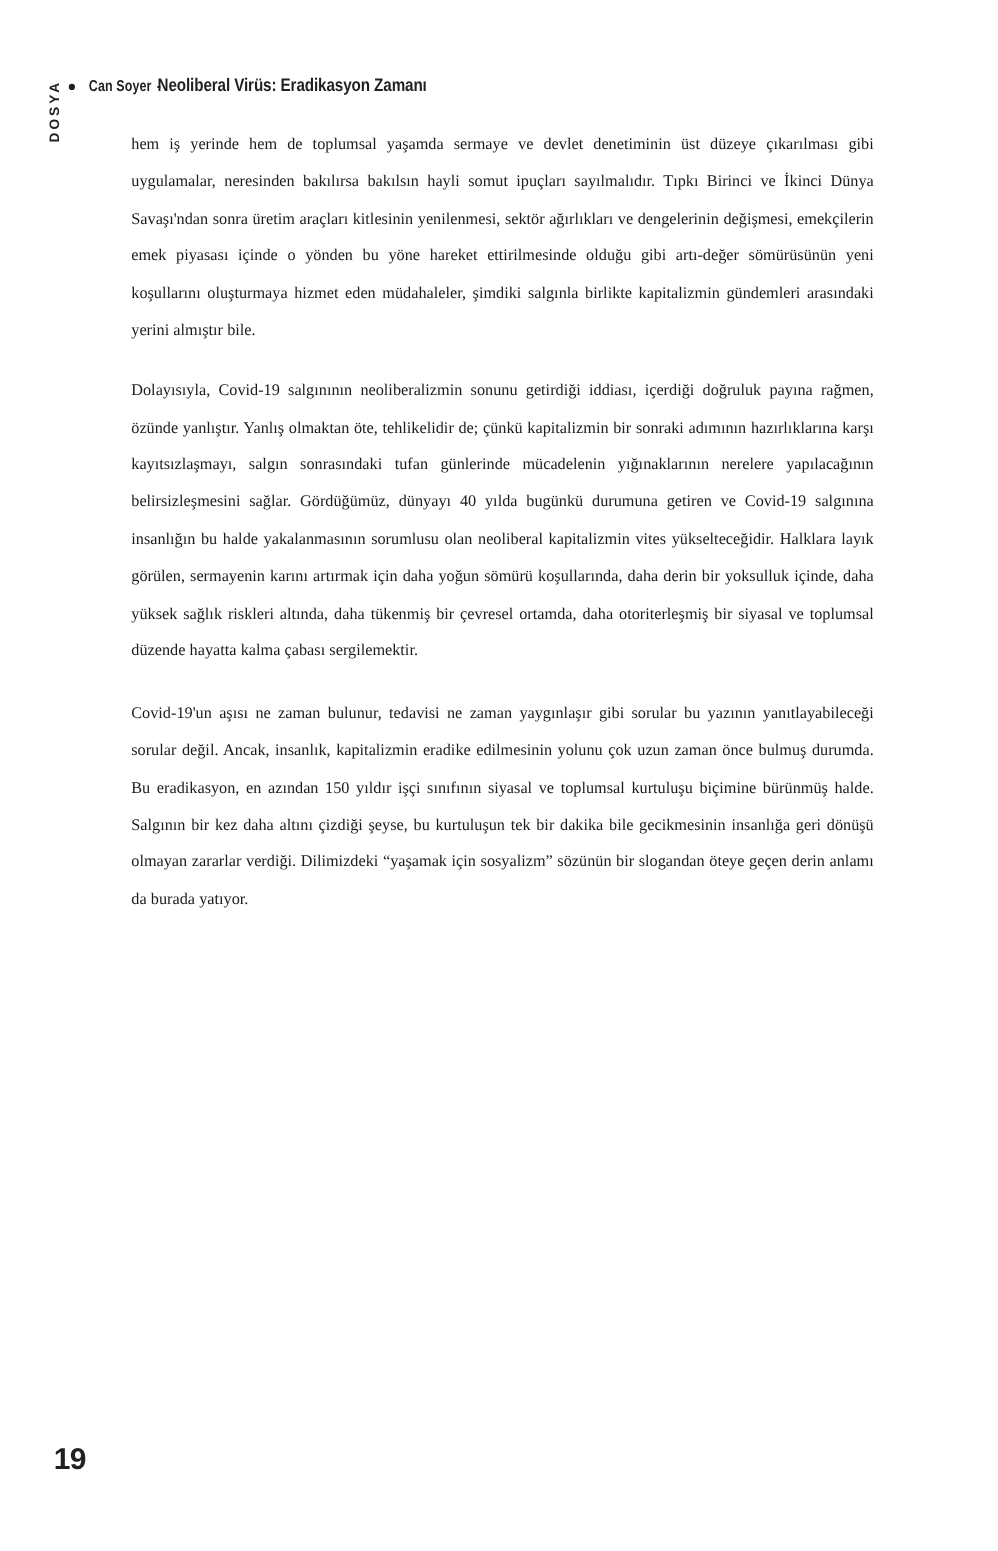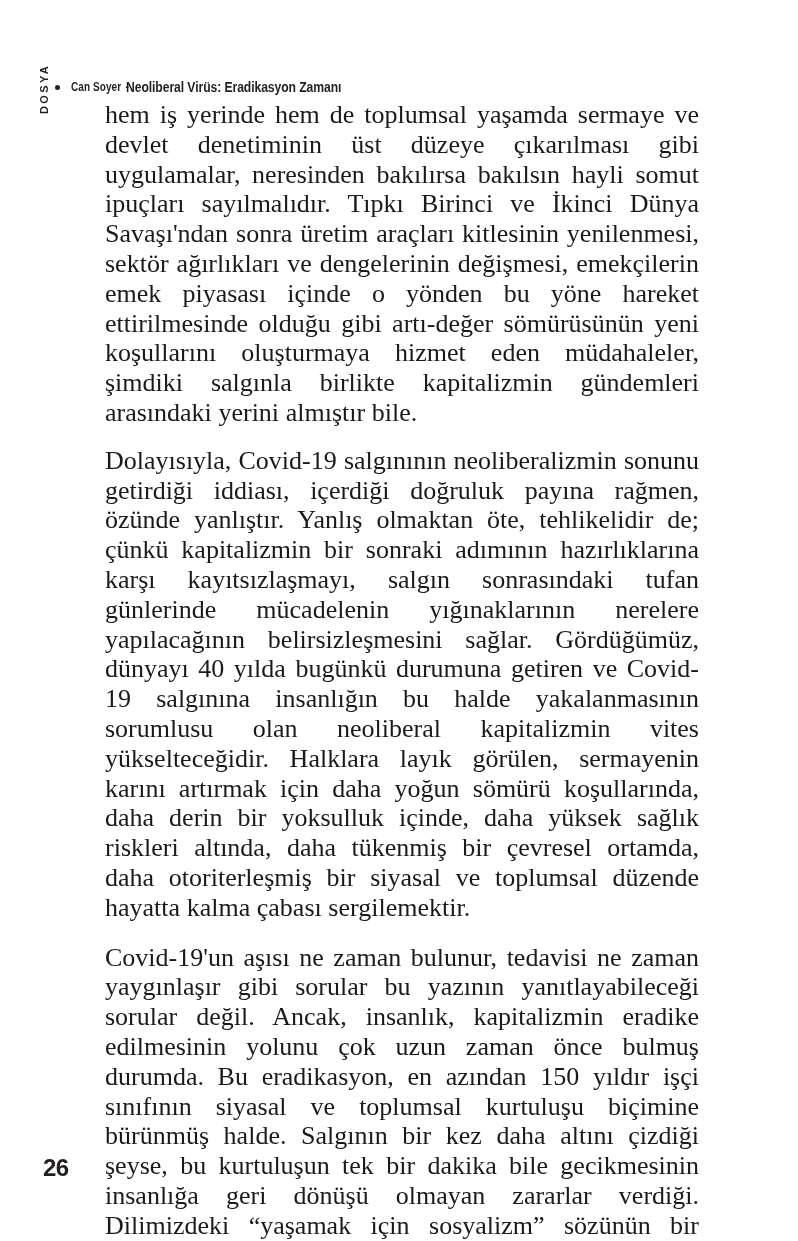--- a/index.html
+++ b/index.html
@@ -13,21 +13,21 @@
     height: 1241px;
     background: #ffffff;
     overflow: hidden;
     font-family: "Liberation Serif", serif;
   }
 
   
   .running-header {
     position: absolute;
     left: 55px;
-    top: 79px;
+    top: 61px;
     display: flex;
     align-items: center;
     white-space: nowrap;
   }
   .header-bullet {
     width: 5px;
     height: 5px;
     border-radius: 50%;
     background: #231f20;
     display: inline-block;
@@ -88,21 +88,21 @@
 
   
   .body-column {
     position: absolute;
     left: 105px;
     top: 100px;
     width: 594px;
   }
   .body-paragraph {
     font-family: "Liberation Serif", serif;
-    font-size: 26px;
+    font-size: 13px;
     line-height: 29.8px;
     color: #1a1a1a;
     text-align: justify;
     text-align-last: left;
     margin: 0 0 18px 0;
     hyphens: manual;
     word-spacing: 0.1px;
   }
   .body-paragraph:last-child {
     margin-bottom: 0;
@@ -134,15 +134,15 @@
   </div>
 
   <div class="section-marker">DOSYA</div>
 
   <div class="body-column">
     <p class="body-paragraph">hem iş yerinde hem de toplumsal yaşamda sermaye ve devlet denetiminin üst düzeye çıkarılması gibi uygulamalar, neresinden bakılırsa bakılsın hayli somut ipuçları sayılmalıdır. Tıpkı Birinci ve İkinci Dünya Savaşı'ndan sonra üretim araçları kitlesinin yenilenmesi, sektör ağırlıkları ve dengelerinin değişmesi, emekçilerin emek piyasası içinde o yönden bu yöne hareket ettirilmesinde olduğu gibi artı-değer sömürüsünün yeni koşullarını oluşturmaya hizmet eden müdahaleler, şimdiki salgınla birlikte kapitalizmin gündemleri arasındaki yerini almıştır bile.</p>
     <p class="body-paragraph">Dolayısıyla, Covid-19 salgınının neoliberalizmin sonunu getirdiği iddiası, içerdiği doğruluk payına rağmen, özünde yanlıştır. Yanlış olmaktan öte, tehlikelidir de; çünkü kapitalizmin bir sonraki adımının hazırlıklarına karşı kayıtsızlaşmayı, salgın sonrasındaki tufan günlerinde mücadelenin yığınaklarının nerelere yapılacağının belirsizleşmesini sağlar. Gördüğümüz, dünyayı 40 yılda bugünkü durumuna getiren ve Covid-19 salgınına insanlığın bu halde yakalanmasının sorumlusu olan neoliberal kapitalizmin vites yükselteceğidir. Halklara layık görülen, sermayenin karını artırmak için daha yoğun sömürü koşullarında, daha derin bir yoksulluk içinde, daha yüksek sağlık riskleri altında, daha tükenmiş bir çevresel ortamda, daha otoriterleşmiş bir siyasal ve toplumsal düzende hayatta kalma çabası sergilemektir.</p>
     <p class="body-paragraph">Covid-19'un aşısı ne zaman bulunur, tedavisi ne zaman yaygınlaşır gibi sorular bu yazının yanıtlayabileceği sorular değil. Ancak, insanlık, kapitalizmin eradike edilmesinin yolunu çok uzun zaman önce bulmuş durumda. Bu eradikasyon, en azından 150 yıldır işçi sınıfının siyasal ve toplumsal kurtuluşu biçimine bürünmüş halde. Salgının bir kez daha altını çizdiği şeyse, bu kurtuluşun tek bir dakika bile gecikmesinin insanlığa geri dönüşü olmayan zararlar verdiği. Dilimizdeki “yaşamak için sosyalizm” sözünün bir slogandan öteye geçen derin anlamı da burada yatıyor.</p>
   </div>
 
-  <div class="folio">26</div>
+  <div class="folio">19</div>
 
 </div>
 
 </body></html>

